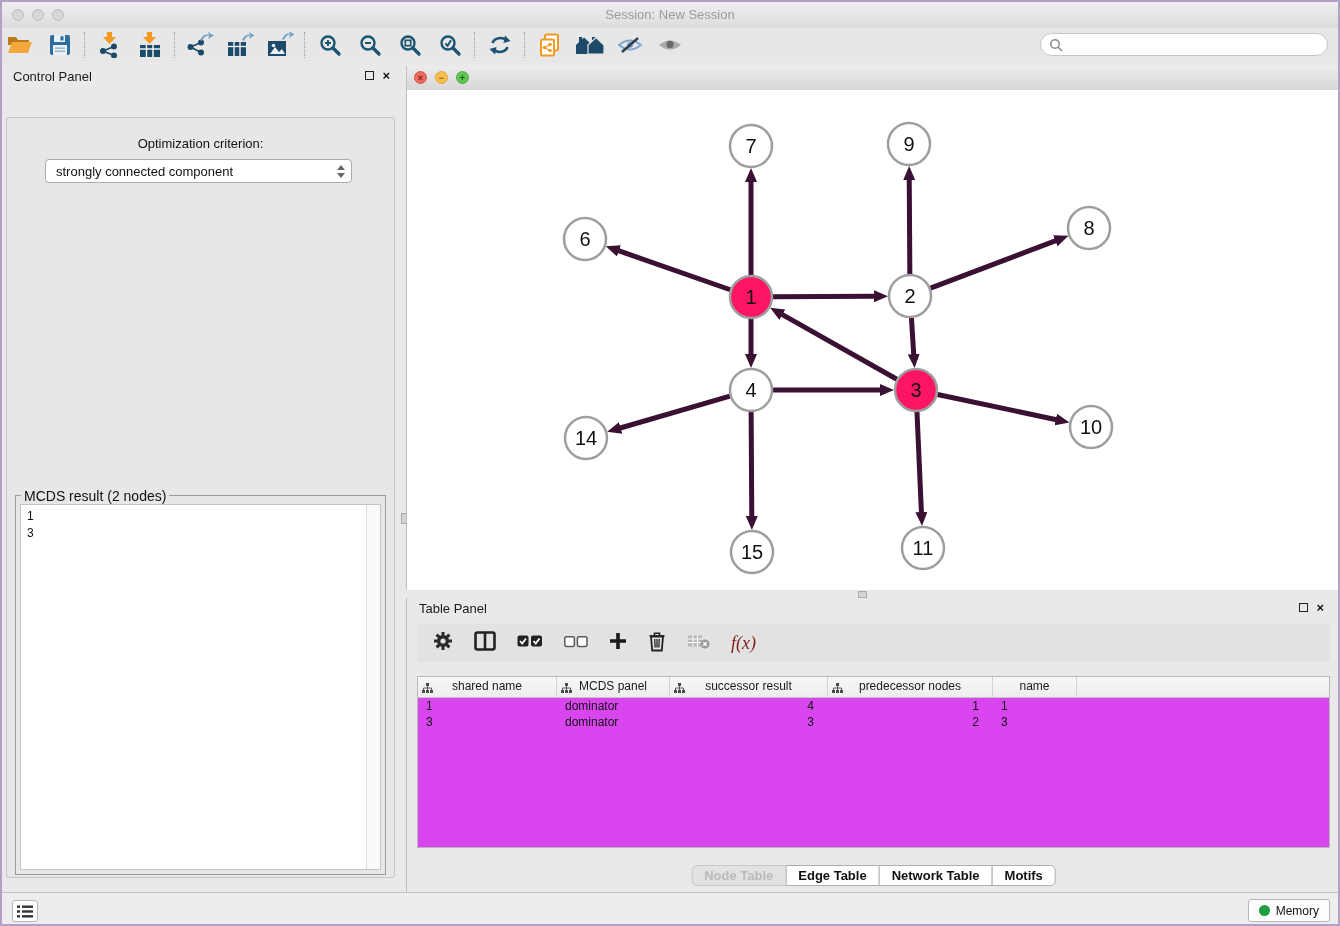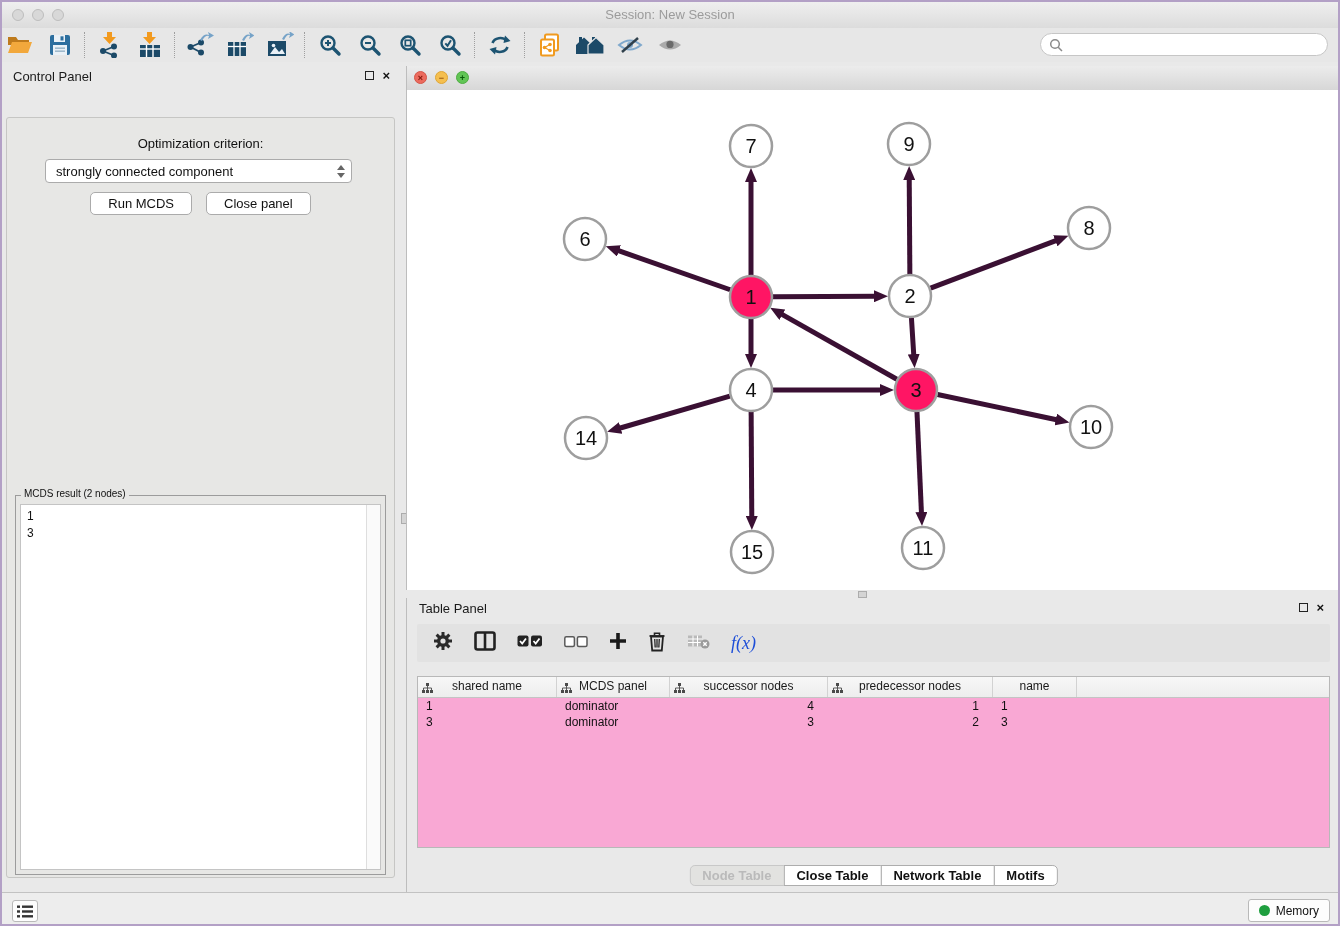--- a/index.html
+++ b/index.html
@@ -50,21 +50,21 @@
   #criterion-select{position:absolute;left:38px;right:42px;top:41px;height:22px;background:#fff;
     border:1px solid #ABABAB;border-radius:4px;display:flex;align-items:center;padding:0 6px 0 10px;
     font-size:13px;color:#111;}
   #criterion-select .sel-txt{flex:1;}
   .stepper{display:flex;flex-direction:column;gap:3px;align-items:center;}
   .arr-up{width:0;height:0;border-left:4px solid transparent;border-right:4px solid transparent;border-bottom:5px solid #666;}
   .arr-dn{width:0;height:0;border-left:4px solid transparent;border-right:4px solid transparent;border-top:5px solid #666;}
   #cp-buttons{position:absolute;left:0;right:0;top:74px;display:flex;justify-content:center;gap:14px;}
   .cbtn{background:#fff;border:1px solid #ABABAB;border-radius:5px;padding:3px 17px;font-size:13px;color:#111;}
   #result-group{position:absolute;left:8px;right:8px;top:377px;bottom:2px;border:1px solid #9C9C9C;}
-  #result-title{position:absolute;top:-8px;left:5px;background:#E7E7E5;padding:0 3px;font-size:10px;color:#111;}
+  #result-title{position:absolute;top:-8px;left:5px;background:#E7E7E5;padding:0 3px;font-size:14px;color:#111;}
   #result-area{position:absolute;left:4px;right:4px;top:8px;bottom:4px;background:#fff;
     border:1px solid #C4C4C4;overflow:hidden;}
   #result-scroll{position:absolute;right:0;top:0;bottom:0;width:13px;background:#FAFAFA;border-left:1px solid #DEDEDE;}
   #result-lines{padding:3px 6px;font-size:12px;line-height:17px;color:#111;}
 
   
   #vsplit{position:absolute;left:400px;top:4px;width:6px;height:826px;background:#E9E9E9;}
   #vsplit .dot{position:absolute;left:1px;top:447px;width:4px;height:9px;background:#D4D4D4;border:1px solid #ACACAC;}
   #right{position:absolute;left:406px;top:4px;right:0;height:826px;}
   #hsplit{position:absolute;left:0;top:524px;right:0;height:8px;background:#E9E9E9;}
@@ -80,22 +80,22 @@
   #lamp-close{left:7px;background:#EC6B5E;border:1px solid #D35548;color:#7E1408;}
   #lamp-min{left:28px;background:#F5BF4F;border:1px solid #DFA636;color:#985712;}
   #lamp-zoom{left:49px;background:#61C555;border:1px solid #4EAD41;color:#0A5D0A;}
   #net-canvas{position:absolute;left:0;right:0;top:24px;bottom:0;background:#FFFFFF;}
   #graph-svg{position:absolute;left:0;top:0;}
 
   
   #table-panel{position:absolute;left:0;right:0;top:532px;bottom:0;border-left:1px solid #BDBDBD;}
   #tp-toolbar{position:absolute;left:10px;right:10px;top:26px;height:38px;background:#E2E2E2;
     border-radius:2px;display:flex;align-items:center;gap:21px;padding-left:16px;}
-  .fx{font-family:"Liberation Serif",serif;font-style:italic;font-size:18px;color:#1d4ed8;}
-  #tp-table{position:absolute;left:10px;right:10px;top:78px;height:170px;background:#f9a8d4;
+  .fx{font-family:"Liberation Serif",serif;font-style:italic;font-size:18px;color:#7f1d1d;}
+  #tp-table{position:absolute;left:10px;right:10px;top:78px;height:170px;background:#d946ef;
     border:1px solid #B8B8B8;}
   #tp-thead{display:flex;height:20px;background:linear-gradient(#F7F7F7,#EDEDED);
     border-bottom:1px solid #C4C4C4;}
   .th{position:relative;border-right:1px solid #D2D2D2;box-sizing:border-box;height:20px;
      font-size:12px;color:#1A1A1A;text-align:center;line-height:19px;flex:0 0 auto;}
   .th .hicon{position:absolute;left:4px;top:4px;}
   .th.filler{flex:1;border-right:none;}
   .trow{display:flex;height:16px;line-height:16px;font-size:12px;color:#111;}
   .td{box-sizing:border-box;flex:0 0 auto;overflow:hidden;white-space:nowrap;}
   .td.left{text-align:left;padding-left:8px;}
@@ -302,24 +302,20 @@
       </span>
     </div>
     <div id="cp-content">
       <div id="criterion-label">Optimization criterion:</div>
       <div id="criterion-select">
         <span class="sel-txt">strongly connected component</span>
         <span class="stepper">
             <span class="arr-up"></span>
             <span class="arr-dn"></span>
           </span>
-      </div>
-      <div id="cp-buttons">
-        <button class="cbtn">Run MCDS</button>
-        <button class="cbtn">Close panel</button>
       </div>
       <div id="result-group">
         <span id="result-title">MCDS result (2 nodes)</span>
         <div id="result-area">
           <div id="result-lines">
               <div>1</div>
               <div>3</div>
             </div>
           <div id="result-scroll"></div>
         </div>
@@ -505,21 +501,21 @@
                   <rect x="4" y="7" width="3" height="3" fill="#4A4A4A"></rect>
                   <rect x="8" y="7" width="3" height="3" fill="#4A4A4A"></rect>
                   <path d="M5.5 3 v2 M1.5 7 v-2 h8 v2 M5.5 5 v2" stroke="#4A4A4A" fill="none" stroke-width="0.9"></path>
                 </svg></span><span>MCDS panel</span></div>
             <div class="th" style="width: 158px;"><span class="hicon"><svg width="11" height="11" viewBox="0 0 11 11">
                   <rect x="4" y="0" width="3" height="3" fill="#4A4A4A"></rect>
                   <rect x="0" y="7" width="3" height="3" fill="#4A4A4A"></rect>
                   <rect x="4" y="7" width="3" height="3" fill="#4A4A4A"></rect>
                   <rect x="8" y="7" width="3" height="3" fill="#4A4A4A"></rect>
                   <path d="M5.5 3 v2 M1.5 7 v-2 h8 v2 M5.5 5 v2" stroke="#4A4A4A" fill="none" stroke-width="0.9"></path>
-                </svg></span><span>successor nodes</span></div>
+                </svg></span><span>successor result</span></div>
             <div class="th" style="width: 165px;"><span class="hicon"><svg width="11" height="11" viewBox="0 0 11 11">
                   <rect x="4" y="0" width="3" height="3" fill="#4A4A4A"></rect>
                   <rect x="0" y="7" width="3" height="3" fill="#4A4A4A"></rect>
                   <rect x="4" y="7" width="3" height="3" fill="#4A4A4A"></rect>
                   <rect x="8" y="7" width="3" height="3" fill="#4A4A4A"></rect>
                   <path d="M5.5 3 v2 M1.5 7 v-2 h8 v2 M5.5 5 v2" stroke="#4A4A4A" fill="none" stroke-width="0.9"></path>
                 </svg></span><span>predecessor nodes</span></div>
             <div class="th" style="width: 84px;"><span>name</span></div>
             <div class="th filler"></div>
           </div>
@@ -535,21 +531,21 @@
               <div class="td left" style="width: 139px;">3</div>
               <div class="td left" style="width: 113px;">dominator</div>
               <div class="td right" style="width: 158px;">3</div>
               <div class="td right" style="width: 165px;">2</div>
               <div class="td left" style="width: 84px;">3</div>
             </div>
           </div>
       </div>
       <div id="tp-tabs">
           <div class="tab active">Node Table</div>
-          <div class="tab">Close Table</div>
+          <div class="tab">Edge Table</div>
           <div class="tab">Network Table</div>
           <div class="tab">Motifs</div>
         </div>
     </div>
   </div>
 </div>
 
 <div id="statusbar">
   <div id="list-btn">
     <svg width="16" height="13" viewBox="0 0 16 13">

